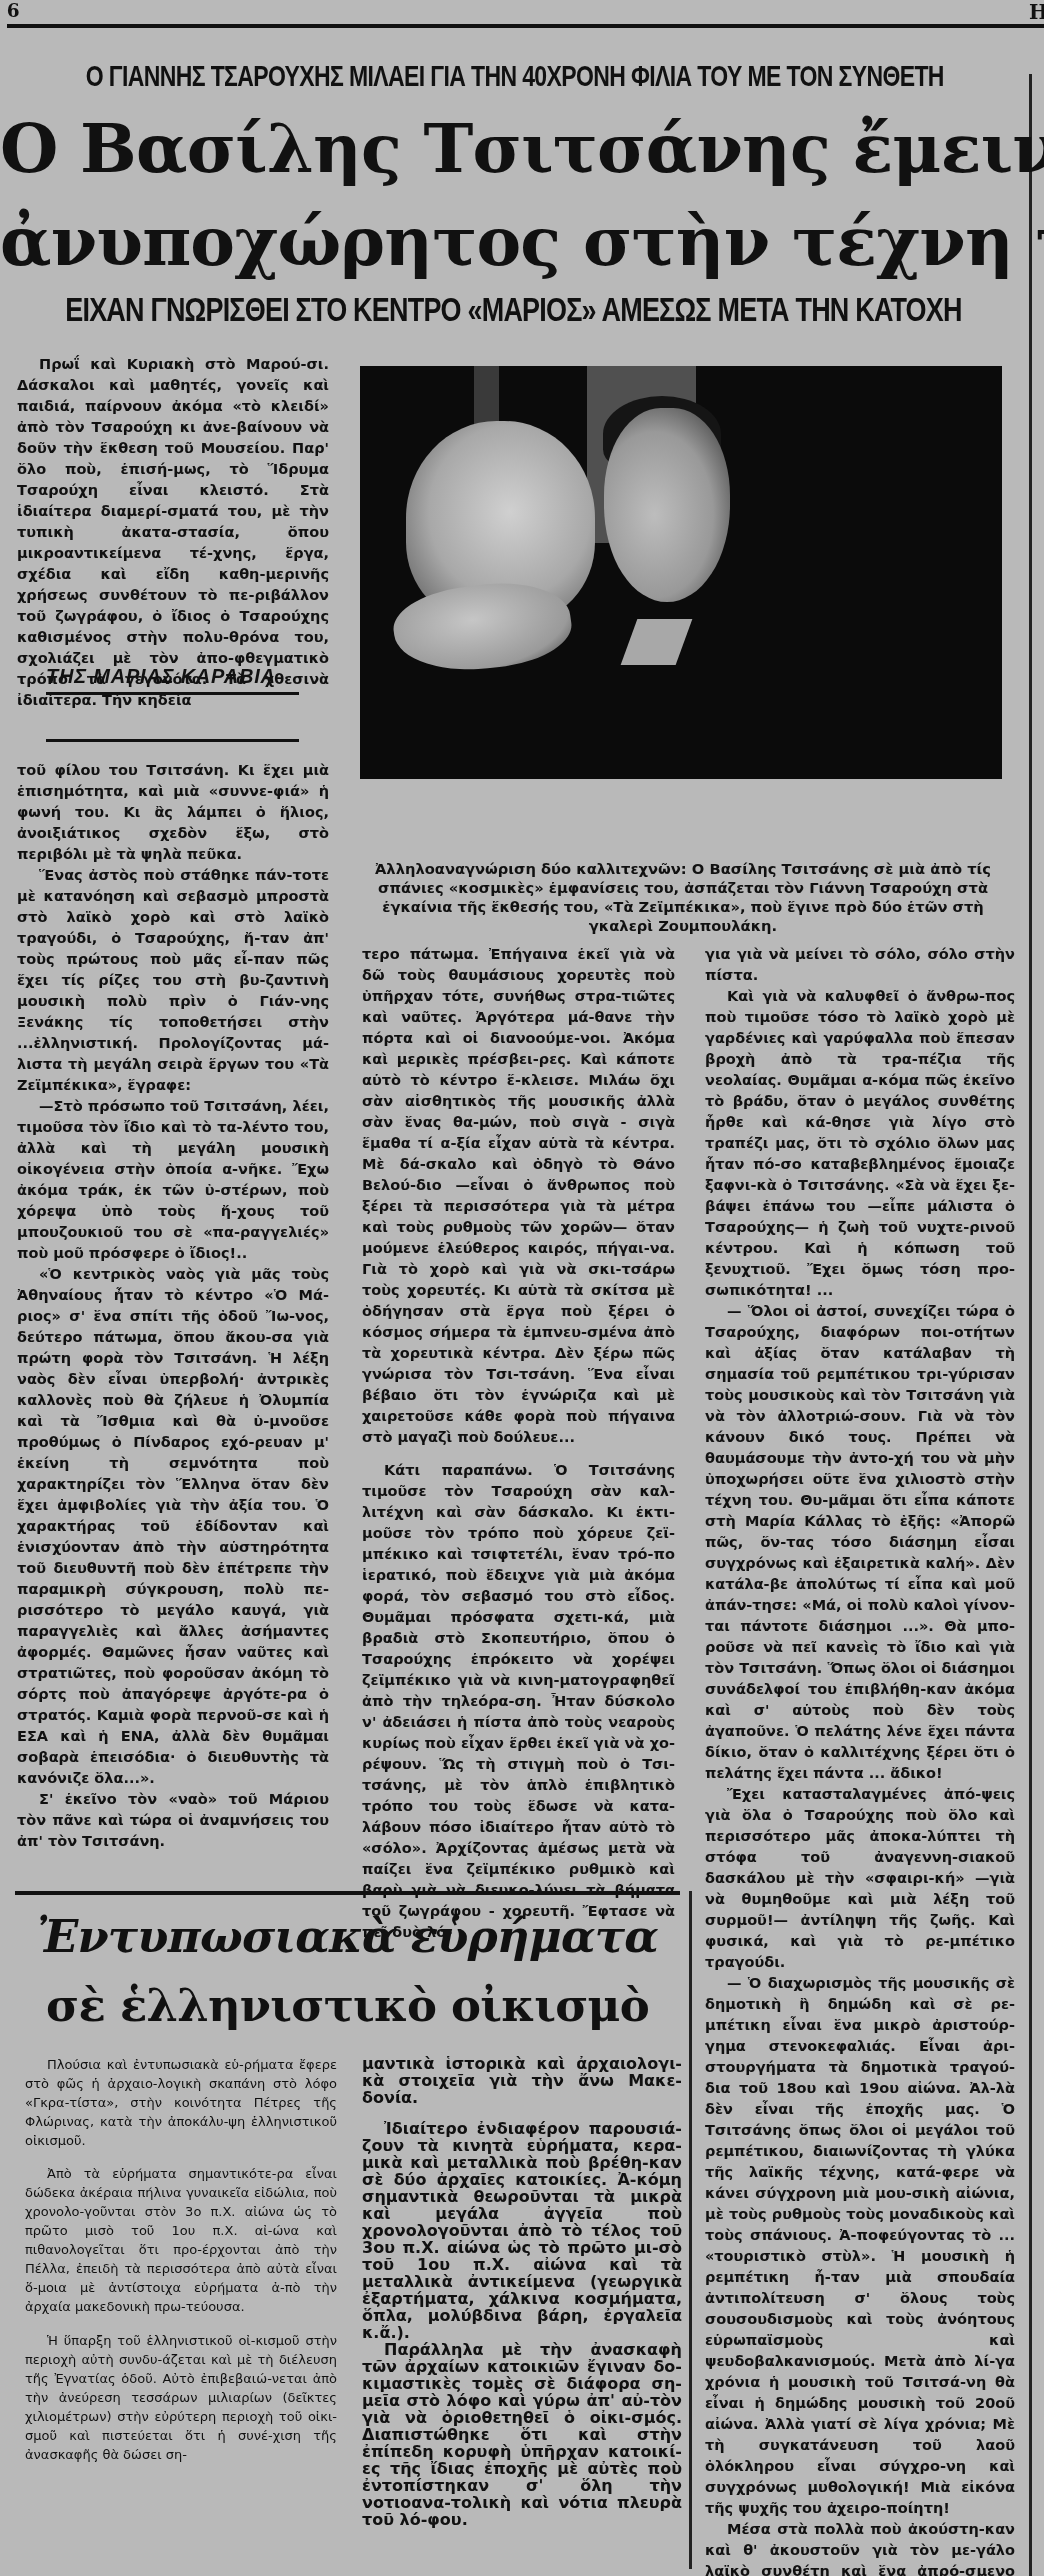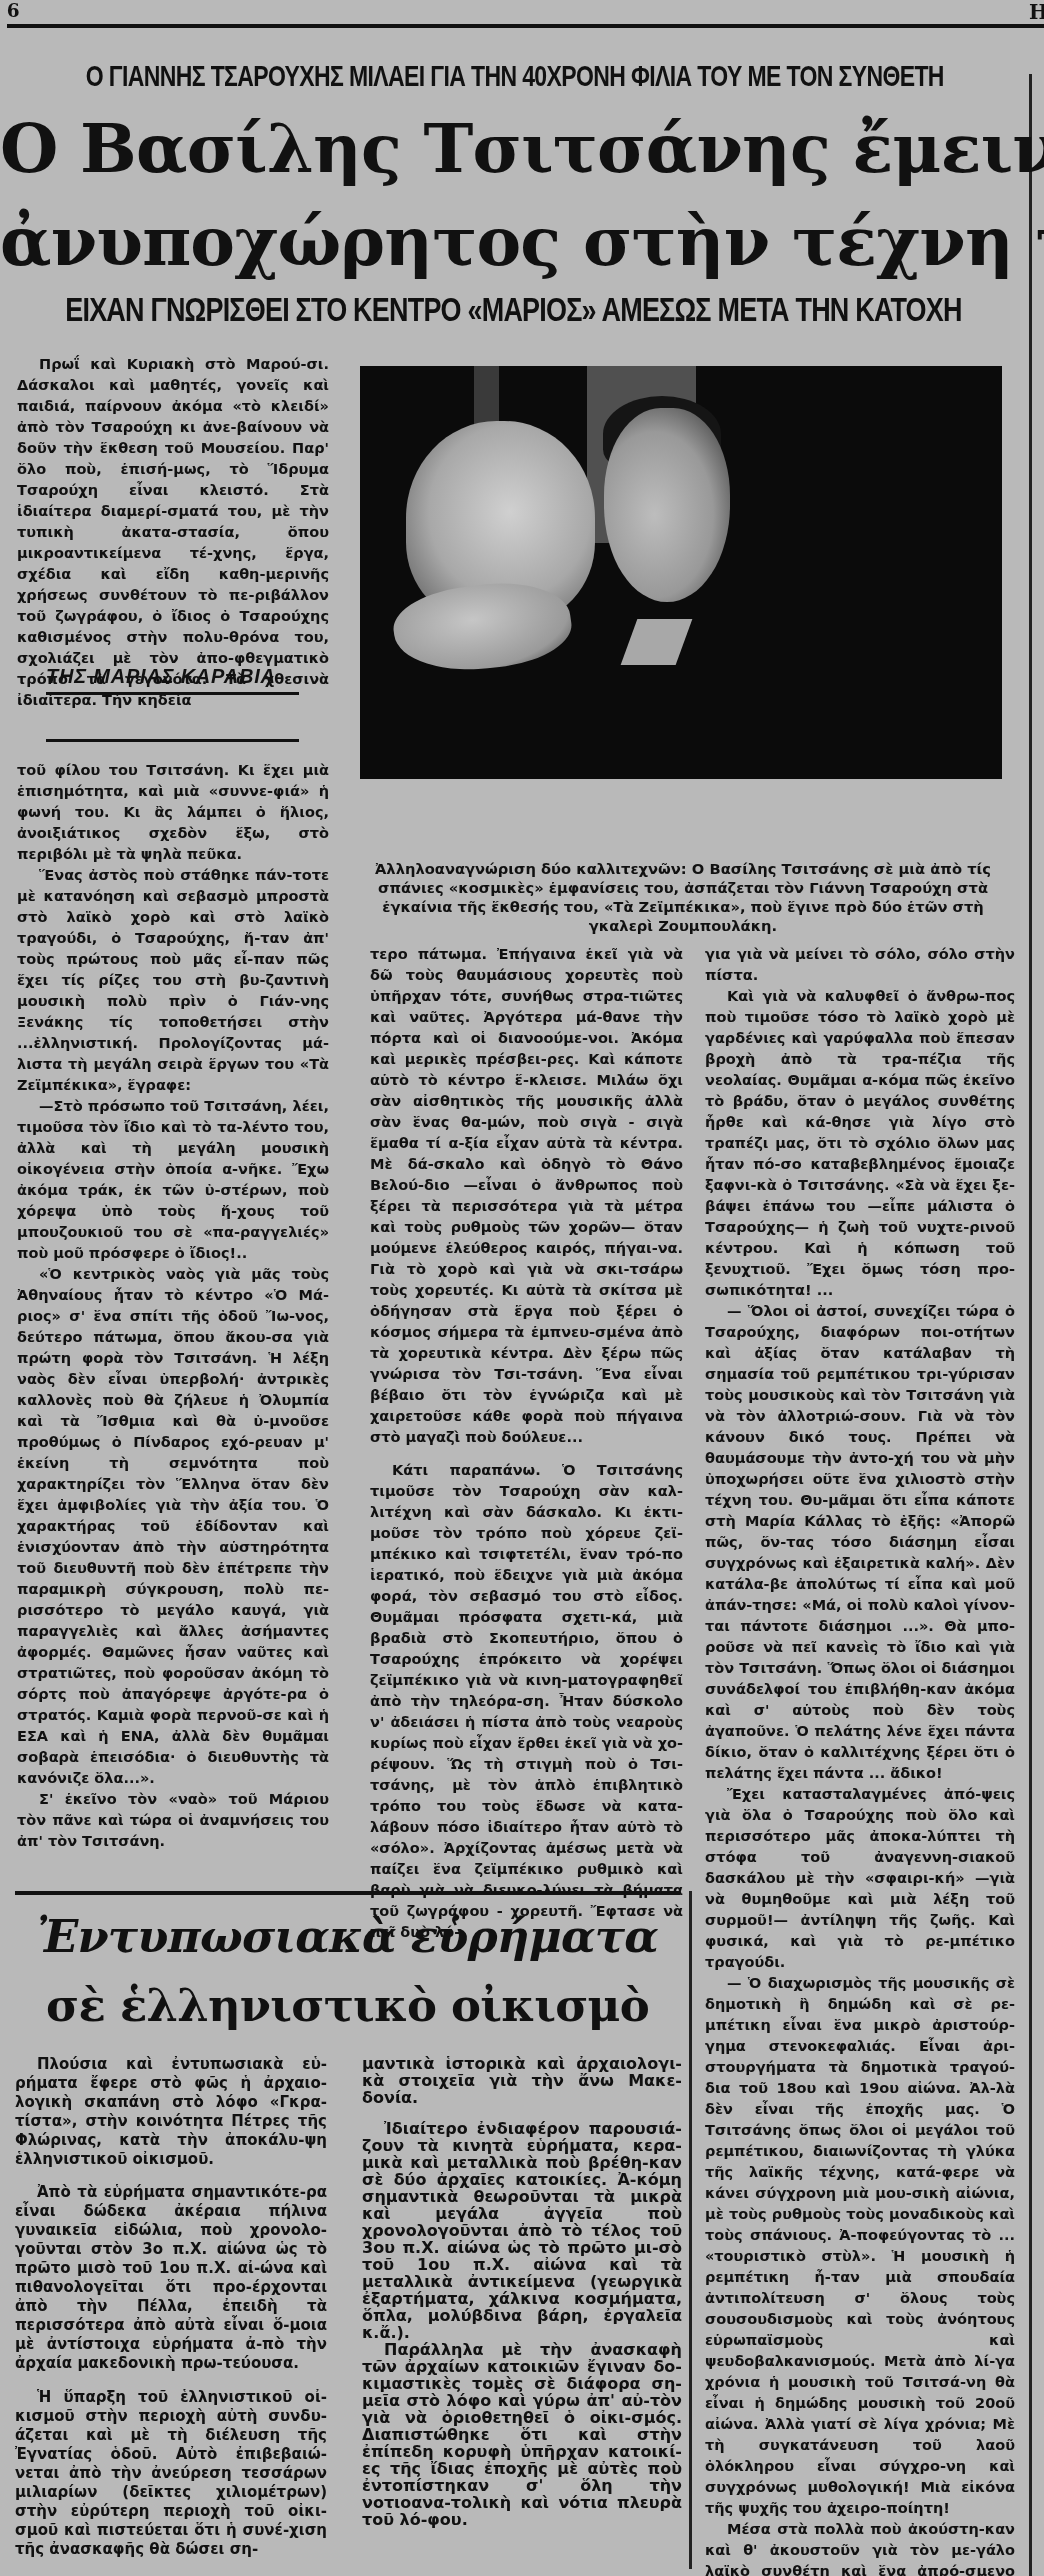--- a/index.html
+++ b/index.html
@@ -68,31 +68,31 @@
     .photo .hair-right {
       left: 243px; top: 29.5px; width: 118px; height: 76px; border-radius: 50% 50% 30% 30%; background: #151515;
     }
     .photo .collar {
       left: 269px; top: 253px; width: 55px; height: 46px; background: #a8a8a8; transform: skewX(-20deg);
     }
     .caption {
       left: 362px; top: 859px; width: 642px; text-align: center;
       font: bold 14.7px/19px "DejaVu Sans", sans-serif;
     }
-    .colB { left: 362px; top: 944px; width: 313px; margin-left: 8px; }
+    .colB { left: 362px; top: 944px; width: 313px; }
     .colC { left: 705px; top: 944px; width: 310px; }
     .mid-rule { left: 15px; top: 1891px; width: 665px; height: 4.2px; background: #111; }
     .left-vrule { left: 689px; top: 1891px; width: 2.5px; height: 678px; background: #222; }
     .headline2 {
       left: 15px; width: 665px; text-align: center;
       font: bold 45px "DejaVu Serif", serif; letter-spacing: -0.8px; white-space: nowrap;
     }
     .h2a { top: 1910px; font-style: italic; }
     .h2b { top: 1979px; }
-    .colD { left: 15px; top: 2055px; width: 312px; font-size: 15px; line-height: 19px; font-weight: bold; }
+    .colD { left: 25px; top: 2055px; width: 312px; font-size: 13px; line-height: 19px; font-weight: normal; }
     .colE { left: 362px; top: 2055px; width: 320px; font-size: 16px; line-height: 17px; font-weight: bold; }
     .colD p, .colE p { margin: 0 0 14.3px 0; }
     .colE p.tight { margin-bottom: 0; }
   </style>
 </head>
 <body>
 
 <div class="abs page-num">6</div>
 <div class="abs corner-mark">H</div>
 <div class="abs top-rule"></div>

